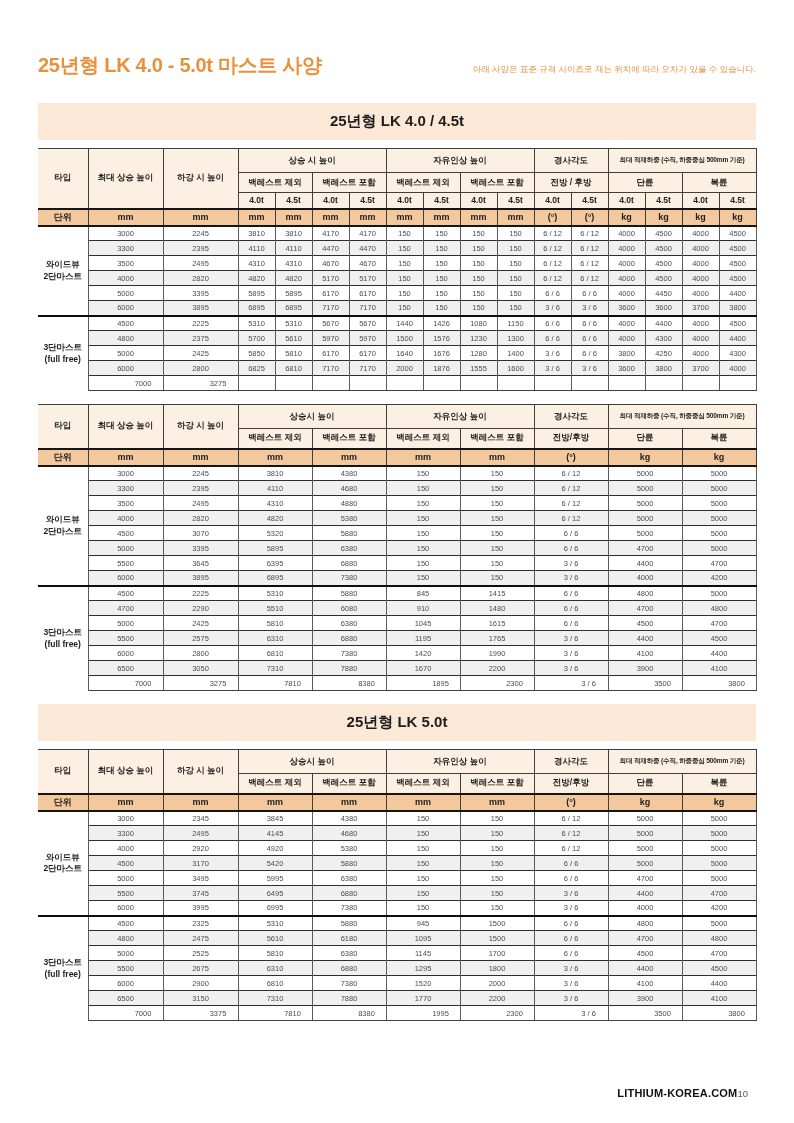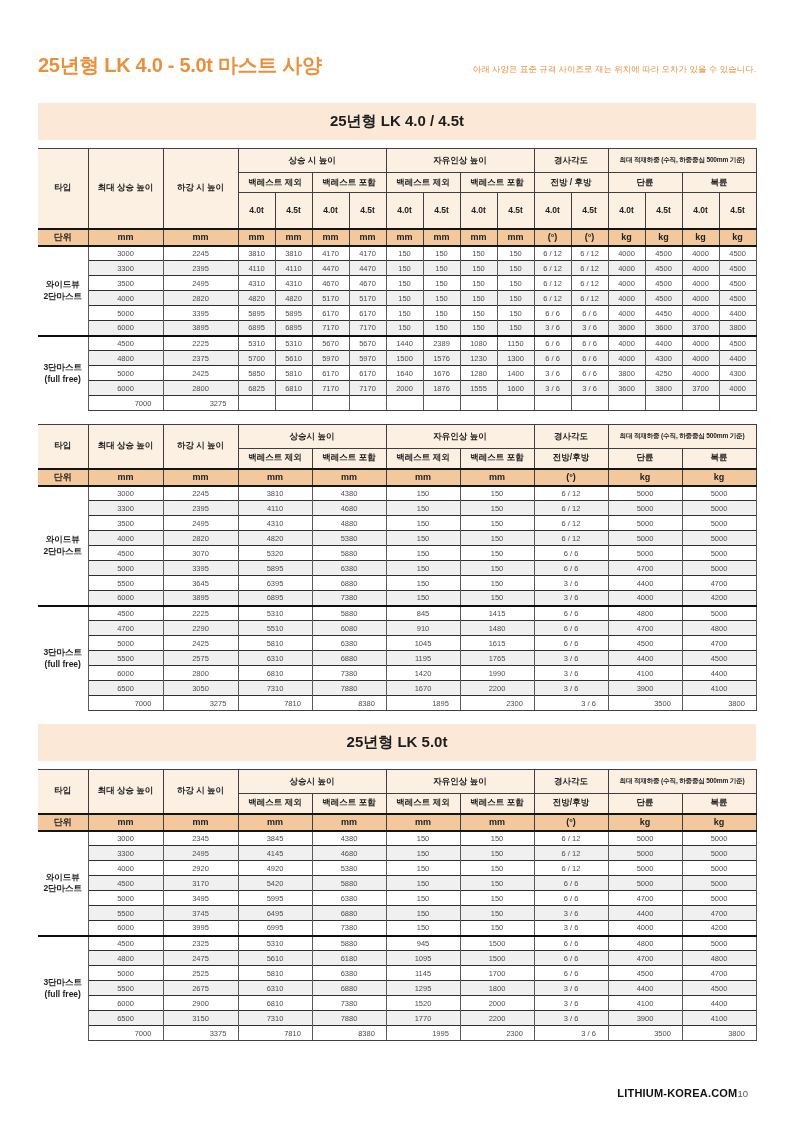--- a/index.html
+++ b/index.html
@@ -24,21 +24,21 @@
   table.spec { border-collapse:collapse; table-layout:fixed; width:718px; }
   table.spec th, table.spec td {
     text-align:center; vertical-align:middle; padding:0 1px;
     overflow:hidden; white-space:nowrap;
   }
   table.spec thead th {
     background:#FCF0E3; font-size:8.5px; font-weight:bold; color:#222;
     border:1px solid #3f3f3f; height:20px;
   }
   table.spec thead tr.hrow1 th { height:24px; }
-  table.spec thead tr.hrow3 th { height:36px; }
+  table.spec thead tr.hrow3 th { height:16px; }
   table.spec thead th.cap { font-size:6.6px; letter-spacing:-0.2px; }
   table.spec thead tr.unit-row th {
     background:#F3C89D; font-size:9px; height:17px;
     border-top:2px solid #151515; border-bottom:2px solid #151515;
   }
   table.spec td {
     font-size:7.5px; color:#4c4c4c; height:15px; background:#fff;
     border-left:1px solid #5a5a5a; border-right:1px solid #5a5a5a;
     border-top:1.5px solid #2e2e2e;
   }
@@ -263,21 +263,21 @@
               <div>3단마스트</div>
               <div>(full free)</div>
             </td>
             <td>4500</td>
             <td>2225</td>
             <td>5310</td>
             <td>5310</td>
             <td>5670</td>
             <td>5670</td>
             <td>1440</td>
-            <td>2389</td>
+            <td>1426</td>
             <td>1080</td>
             <td>1150</td>
             <td>6 / 6</td>
             <td>6 / 6</td>
             <td>4000</td>
             <td>4400</td>
             <td>4000</td>
             <td>4500</td>
           </tr>
           <tr class="stripe">

